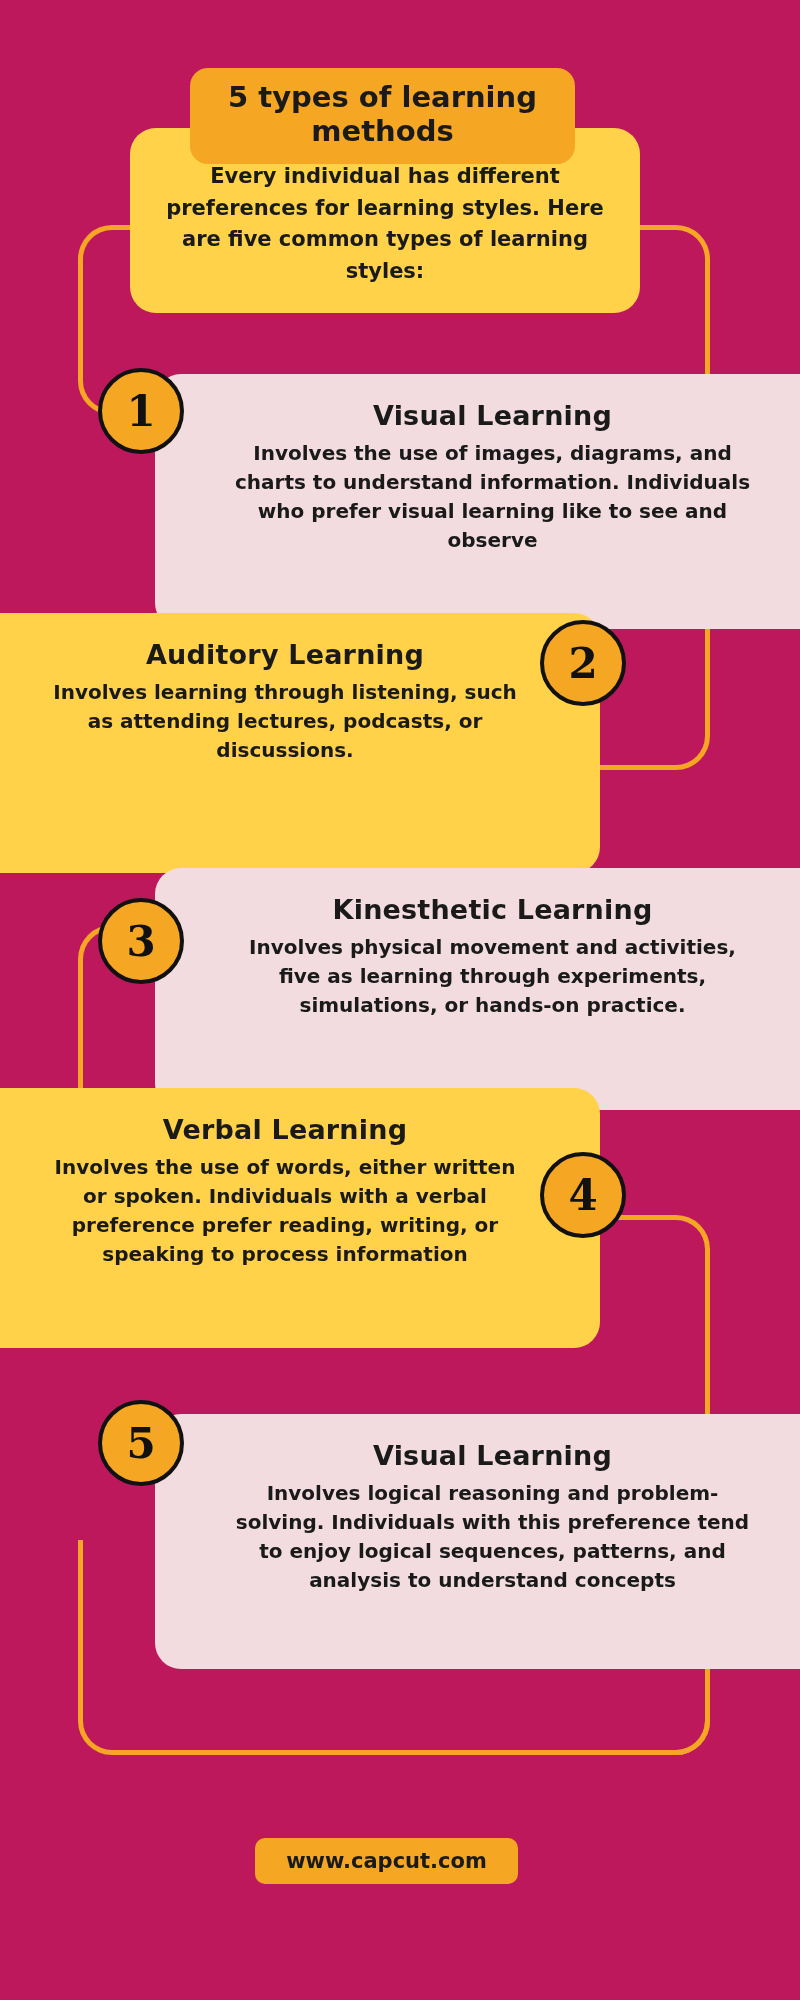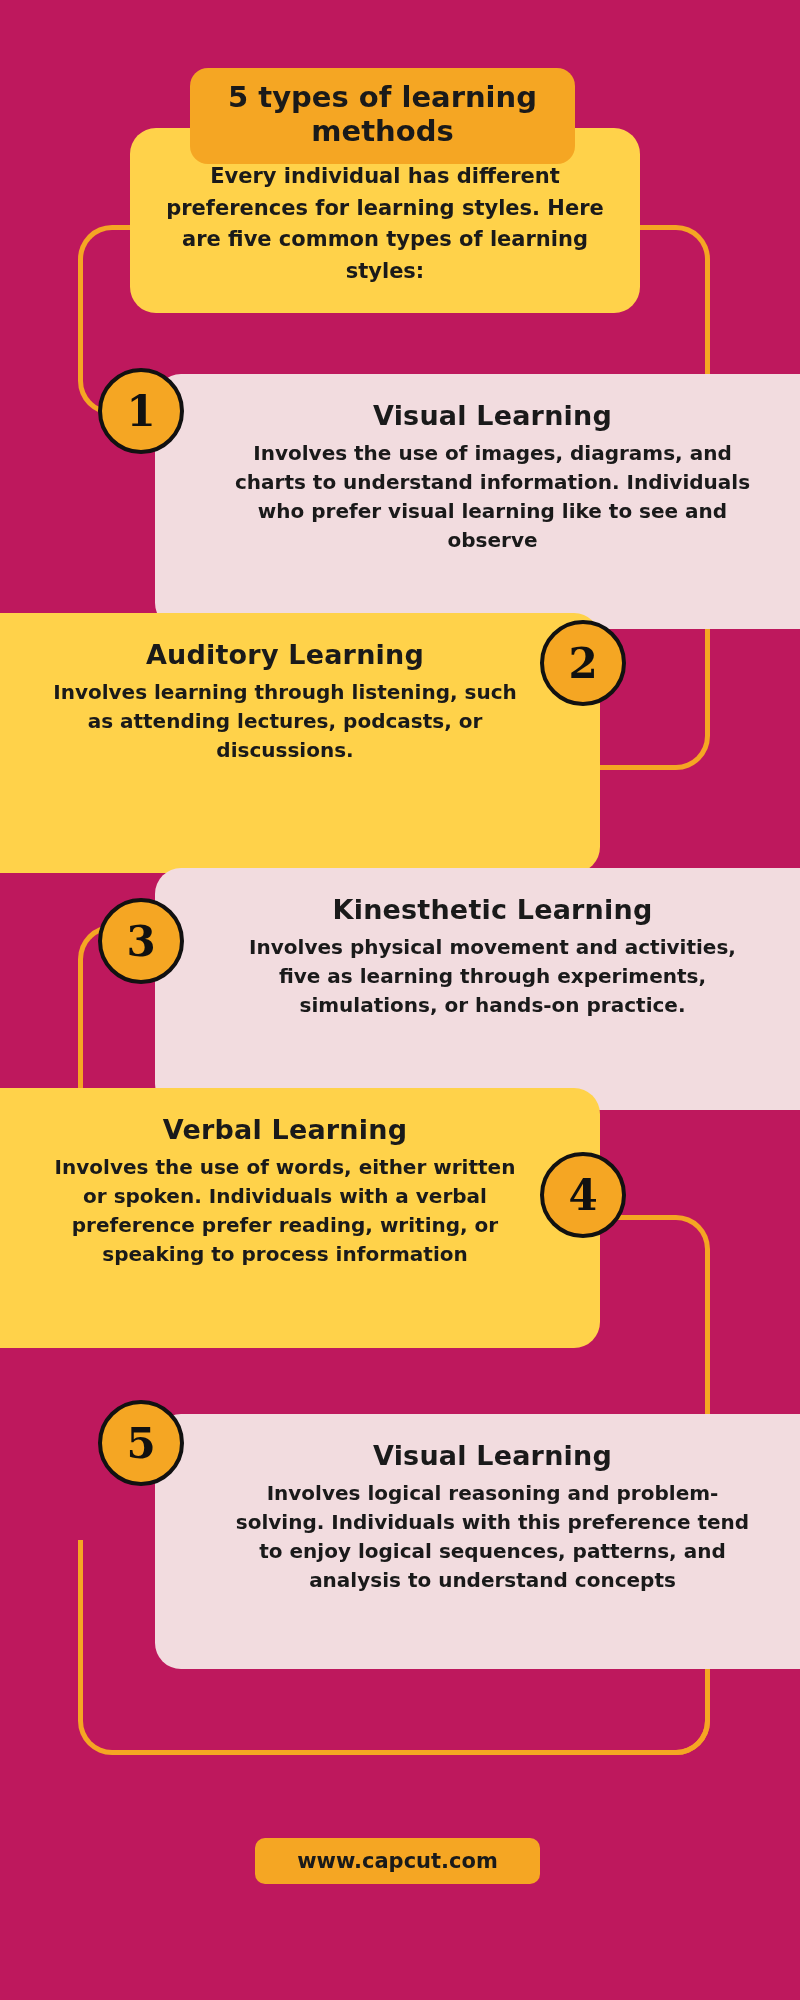--- a/index.html
+++ b/index.html
@@ -178,21 +178,21 @@
   .b2 { left: 540px; top: 620px; }
   .b3 { left: 98px; top: 898px; }
   .b4 { left: 540px; top: 1152px; }
   .b5 { left: 98px; top: 1400px; }
 
   
   .footer-pill {
     position: absolute;
     left: 255px;
     top: 1838px;
-    width: 285px;
+    width: 263px;
     height: 46px;
     background: #F5A623;
     border-radius: 10px;
     display: flex;
     align-items: center;
     justify-content: center;
     font-size: 21px;
     font-weight: bold;
     color: #1a1a1a;
     z-index: 6;

